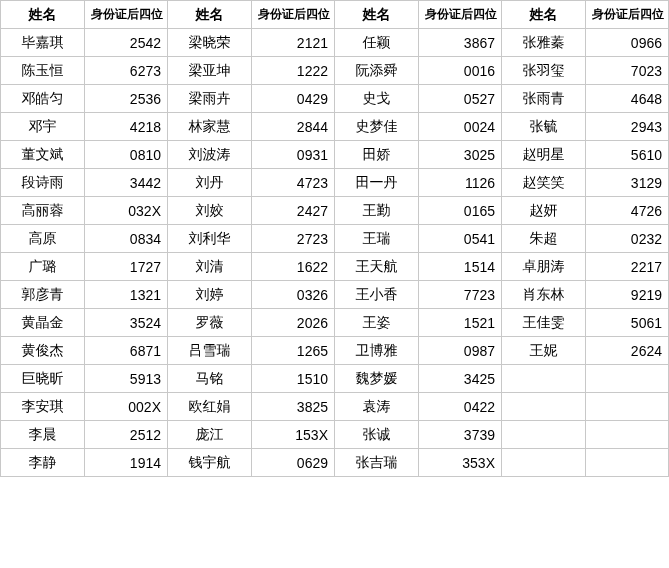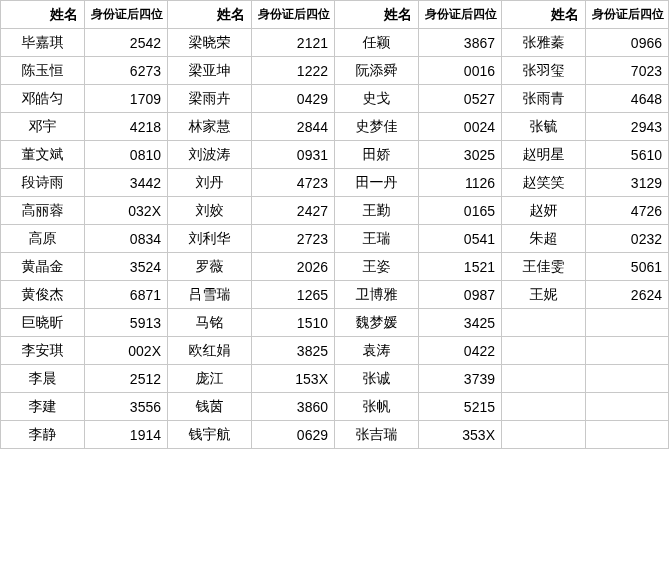--- a/index.html
+++ b/index.html
@@ -23,21 +23,21 @@
     height: 27px;
     padding: 0 6px;
     font-size: 14px;
     color: #000000;
     overflow: hidden;
     white-space: nowrap;
   }
   .hdr {
     font-weight: bold;
     color: #c00000;
-    text-align: right;
+    text-align: center;
     font-size: 14px;
     line-height: 1.05;
     padding: 1px 2px;
   }
   .hdr.two-line {
     font-size: 12px;
     margin-top: 16px;
   }
   .name-cell {
     text-align: center;
@@ -94,21 +94,21 @@
         <td class="id-cell">6273</td>
         <td class="name-cell">梁亚坤</td>
         <td class="id-cell">1222</td>
         <td class="name-cell">阮添舜</td>
         <td class="id-cell">0016</td>
         <td class="name-cell">张羽玺</td>
         <td class="id-cell">7023</td>
       </tr>
       <tr>
         <td class="name-cell">邓皓匀</td>
-        <td class="id-cell">1709</td>
+        <td class="id-cell">2536</td>
         <td class="name-cell">梁雨卉</td>
         <td class="id-cell">0429</td>
         <td class="name-cell">史戈</td>
         <td class="id-cell">0527</td>
         <td class="name-cell">张雨青</td>
         <td class="id-cell">4648</td>
       </tr>
       <tr>
         <td class="name-cell">邓宇</td>
         <td class="id-cell">4218</td>
@@ -153,20 +153,40 @@
         <td class="name-cell">高原</td>
         <td class="id-cell">0834</td>
         <td class="name-cell">刘利华</td>
         <td class="id-cell">2723</td>
         <td class="name-cell">王瑞</td>
         <td class="id-cell">0541</td>
         <td class="name-cell">朱超</td>
         <td class="id-cell">0232</td>
       </tr>
       <tr>
+        <td class="name-cell">广璐</td>
+        <td class="id-cell">1727</td>
+        <td class="name-cell">刘清</td>
+        <td class="id-cell">1622</td>
+        <td class="name-cell">王天航</td>
+        <td class="id-cell">1514</td>
+        <td class="name-cell">卓朋涛</td>
+        <td class="id-cell">2217</td>
+      </tr>
+      <tr>
+        <td class="name-cell">郭彦青</td>
+        <td class="id-cell">1321</td>
+        <td class="name-cell">刘婷</td>
+        <td class="id-cell">0326</td>
+        <td class="name-cell">王小香</td>
+        <td class="id-cell">7723</td>
+        <td class="name-cell">肖东林</td>
+        <td class="id-cell">9219</td>
+      </tr>
+      <tr>
         <td class="name-cell">黄晶金</td>
         <td class="id-cell">3524</td>
         <td class="name-cell">罗薇</td>
         <td class="id-cell">2026</td>
         <td class="name-cell">王姿</td>
         <td class="id-cell">1521</td>
         <td class="name-cell">王佳雯</td>
         <td class="id-cell">5061</td>
       </tr>
       <tr>
@@ -203,30 +223,20 @@
         <td class="name-cell">李晨</td>
         <td class="id-cell">2512</td>
         <td class="name-cell">庞江</td>
         <td class="id-cell">153X</td>
         <td class="name-cell">张诚</td>
         <td class="id-cell">3739</td>
         <td class="name-cell empty-cell"></td>
         <td class="id-cell empty-cell"></td>
       </tr>
       <tr>
-        <td class="name-cell">李建</td>
-        <td class="id-cell">3556</td>
-        <td class="name-cell">钱茵</td>
-        <td class="id-cell">3860</td>
-        <td class="name-cell">张帆</td>
-        <td class="id-cell">5215</td>
-        <td class="name-cell empty-cell"></td>
-        <td class="id-cell empty-cell"></td>
-      </tr>
-      <tr>
         <td class="name-cell">李静</td>
         <td class="id-cell">1914</td>
         <td class="name-cell">钱宇航</td>
         <td class="id-cell">0629</td>
         <td class="name-cell">张吉瑞</td>
         <td class="id-cell">353X</td>
         <td class="name-cell empty-cell"></td>
         <td class="id-cell empty-cell"></td>
       </tr>
     </tbody>

